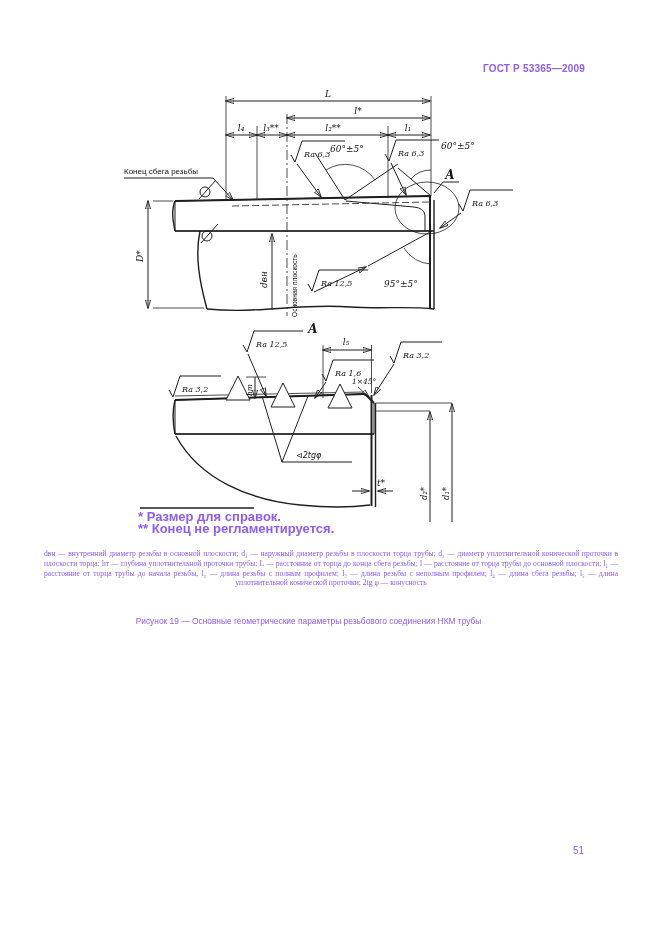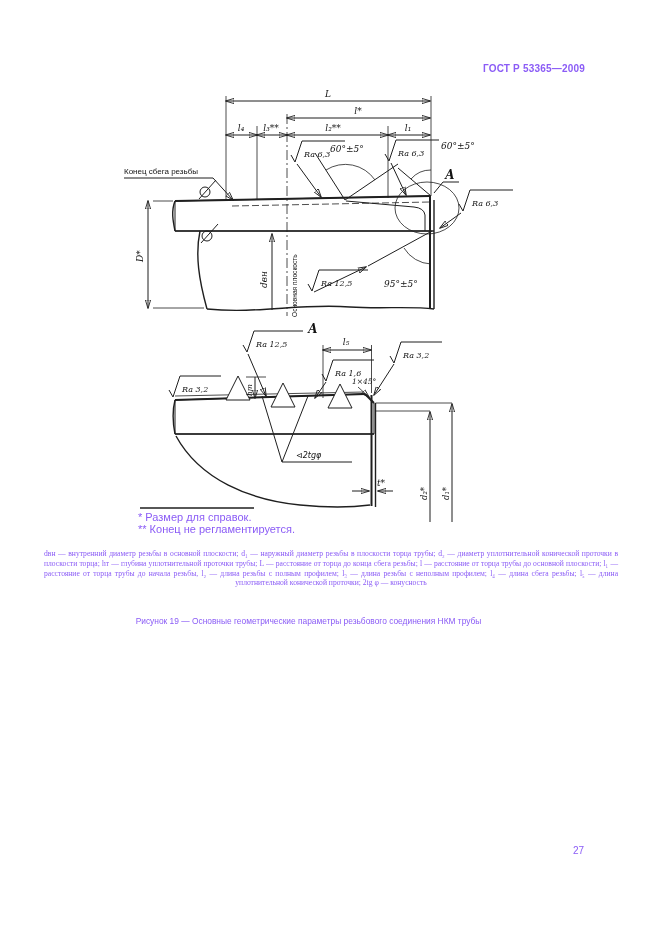--- a/index.html
+++ b/index.html
@@ -1,20 +1,20 @@
 <!DOCTYPE html>
 <html><head>
 <meta charset="utf-8">
 <style>
   html,body{margin:0;padding:0;background:#e8e8e8;}
   #page{position:relative;width:661px;height:936px;background:#ffffff;margin:0 auto;
         font-family:"Liberation Sans",sans-serif;color:#8b5cf6;overflow:hidden;}
   #hdr{position:absolute;top:63px;right:76px;font-size:10px;font-weight:bold;letter-spacing:.2px;}
   #pgnum{position:absolute;top:845px;right:77px;font-size:10px;}
-  #fnotes{position:absolute;left:138px;top:511px;font-size:11px;font-weight:normal;line-height:12px;}
+  #fnotes{position:absolute;left:138px;top:511px;font-size:13px;font-weight:bold;line-height:12px;}
   #legend{position:absolute;left:44px;top:549px;width:574px;font-size:7.6px;line-height:9.8px;
           text-align:justify;text-align-last:center;font-family:Liberation Serif, serif;}
   #caption{position:absolute;left:0;top:616px;width:617px;text-align:center;font-size:8.4px;}
   svg{position:absolute;left:0;top:0;}
   svg line,svg path,svg polyline,svg circle,svg ellipse,svg polygon{stroke:#1f1f1f;fill:none;stroke-width:1;}
   svg .thick{stroke-width:2;}
   svg .med{stroke-width:1.4;}
   svg .thin{stroke-width:.8;}
   svg polygon.tooth{fill:#ffffff;}
   svg text{fill:#141414;stroke:none;font-family:"DejaVu Serif",serif;font-style:italic;font-size:9px;}
@@ -254,14 +254,14 @@
 
   <div id="fnotes">
     <div>* Размер для справок.</div>
     <div>** Конец не регламентируется.</div>
   </div>
 
   <div id="legend">dвн — внутренний диаметр резьбы в основной плоскости; d₁ — наружный диаметр резьбы в плоскости торца трубы; d₂ — диаметр уплотнительной конической проточки в плоскости торца; hт — глубина уплотнительной проточки трубы; L — расстояние от торца до конца сбега резьбы; l — расстояние от торца трубы до основной плоскости; l₁ — расстояние от торца трубы до начала резьбы, l₂ — длина резьбы с полным профилем; l₃ — длина резьбы с неполным профилем; l₄ — длина сбега резьбы; l₅ — длина уплотнительной конической проточки; 2tg φ — конусность</div>
 
   <div id="caption">Рисунок 19 — Основные геометрические параметры резьбового соединения НКМ трубы</div>
 
-  <div id="pgnum">27</div>
+  <div id="pgnum">51</div>
 </div>
 
 </body></html>

